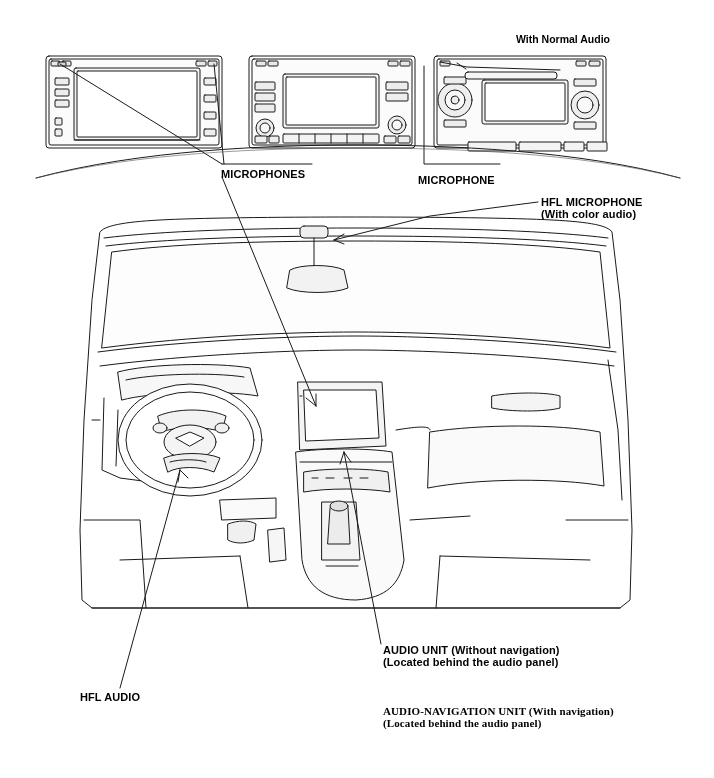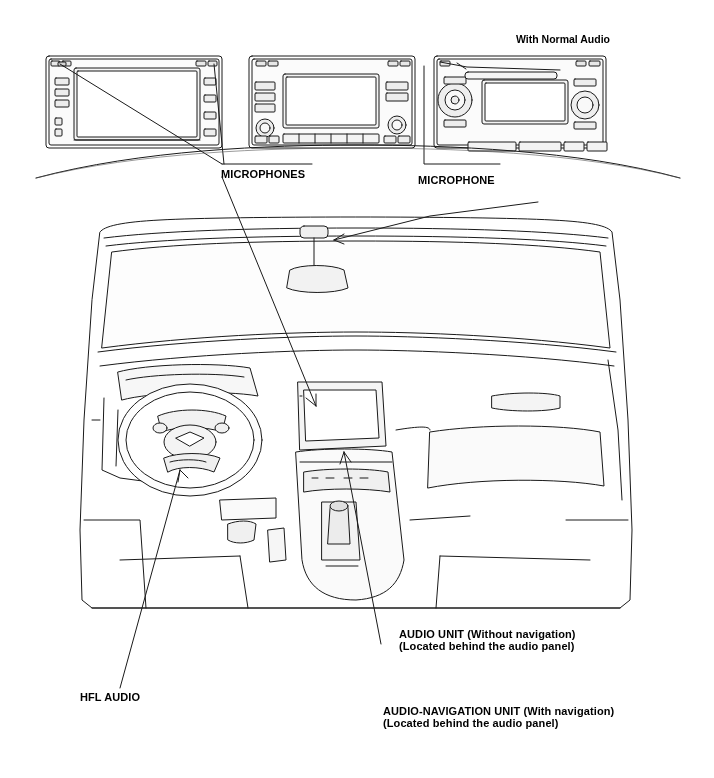--- a/index.html
+++ b/index.html
@@ -51,27 +51,29 @@
 <div id="stage">
 
 
 
   <div class="hu-title" style="left:430px; top:33px; width:180px;text-align:right;">With Normal Audio</div>
 
   <div class="lbl" style="left:221px; top:168px;">MICROPHONES</div>
 
   <div class="lbl" style="left:418px; top:174px;">MICROPHONE</div>
 
+  <div class="lbl" style="left:541px; top:196px;">HFL MICROPHONE
+(With color audio)</div>
 
   <div class="lbl" style="left:80px; top:691px;">HFL AUDIO</div>
 
-  <div class="lbl" style="left:383px; top:628px;margin-left:16px;">AUDIO UNIT (Without navigation)
+  <div class="lbl" style="left:383px; top:644px;">AUDIO UNIT (Without navigation)
 (Located behind the audio panel)</div>
 
-  <div class="lbl" style="left:383px; top:705px;">AUDIO-NAVIGATION UNIT (With navigation)
+  <div class="lbl" style="left:383px; top:705px;font-family:Liberation Serif, serif;">AUDIO-NAVIGATION UNIT (With navigation)
 (Located behind the audio panel)</div>
 
   <svg class="overlay" viewBox="0 0 714 778" xmlns="http://www.w3.org/2000/svg">
     <g fill="none" stroke="#1a1a1a" stroke-width="1" stroke-linejoin="round" stroke-linecap="round">
 
       <g>
         <rect x="46" y="56" width="176" height="92" rx="3" fill="#ffffff"></rect>
         <rect x="49" y="59" width="170" height="86" rx="2" fill="#fbfbfb"></rect>
 
         <rect x="74" y="68" width="126" height="72" rx="2" fill="#f4f4f4"></rect>

